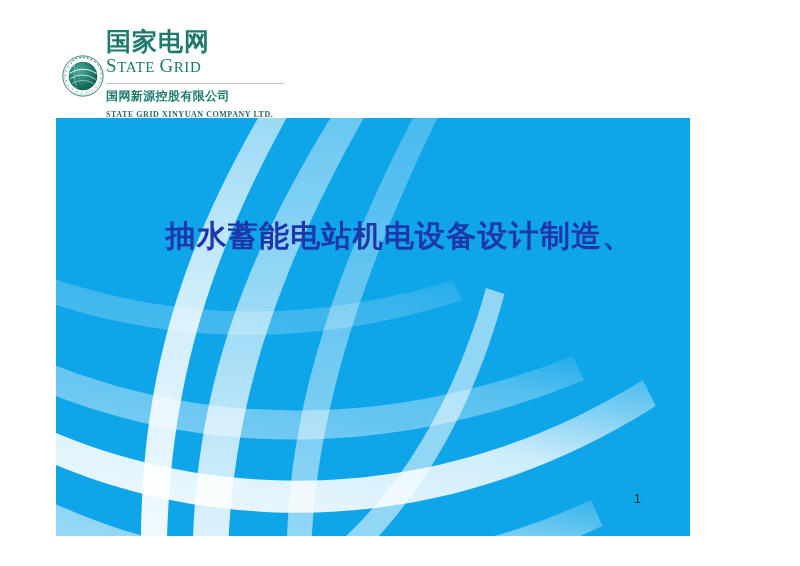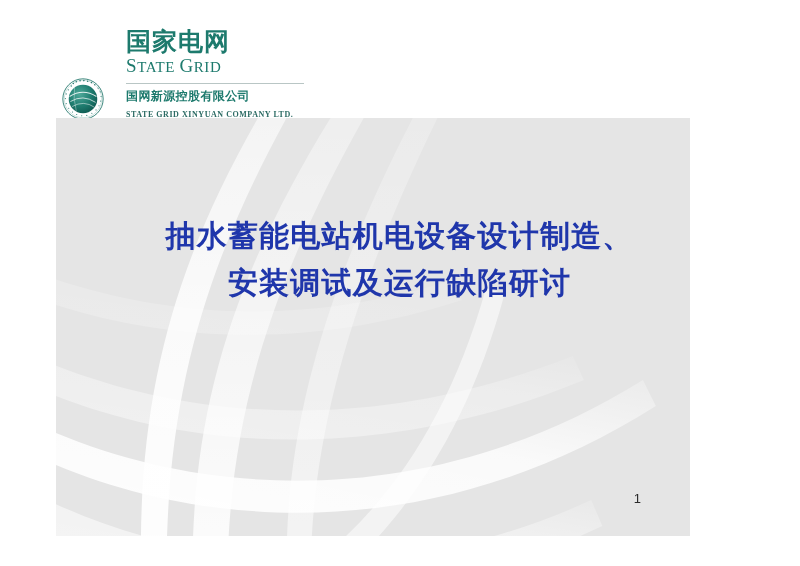--- a/index.html
+++ b/index.html
@@ -21,22 +21,22 @@
     height: 566px;
     background: #ffffff;
   }
 
   
   .logo-block {
     position: absolute;
     left: 62px;
     top: 28px;
     display: flex;
-    align-items: flex-end;
-    gap: 22px;
+    align-items: center;
+    gap: 2px;
   }
 
   .logo-emblem {
     width: 42px;
     height: 42px;
     margin-top: 5px;
     flex: 0 0 auto;
   }
 
   .logo-text-stack {
@@ -91,21 +91,21 @@
     line-height: 1.1;
   }
 
   
   .slide-canvas {
     position: absolute;
     left: 56px;
     top: 118px;
     width: 634px;
     height: 418px;
-    background: #e5e5e5;
+    background: #0ea5e9;
     overflow: hidden;
   }
 
   .bg-svg {
     position: absolute;
     left: 0;
     top: 0;
     width: 100%;
     height: 100%;
     display: block;
@@ -242,19 +242,18 @@
         <path d="M -40 298 C 140 382, 400 398, 636 262 L 650 288 C 404 432, 142 414, -40 330 Z" fill="url(#arcFade)"></path>
         <path d="M -40 368 C 130 452, 360 476, 580 382 L 592 408 C 364 508, 128 484, -40 400 Z" fill="url(#arcFade2)" opacity="0.8"></path>
         <path d="M -40 148 C 90 196, 250 214, 430 162 L 440 182 C 254 238, 88 220, -40 174 Z" fill="url(#arcFade2)" opacity="0.3"></path>
 
         <path d="M 300 430 C 372 372, 430 288, 466 170 L 486 176 C 450 300, 388 388, 318 448 Z" fill="#ffffff" opacity="0.55"></path>
       </g>
     </svg>
 
     <div class="title-wrap">
       <div class="title-line">抽水蓄能电站机电设备设计制造、</div>
-      <div class="title-line">安装调试及运行缺陷研讨</div>
     </div>
 
     <div class="page-number">1</div>
   </div>
 
 </div>
 
 </body></html>

